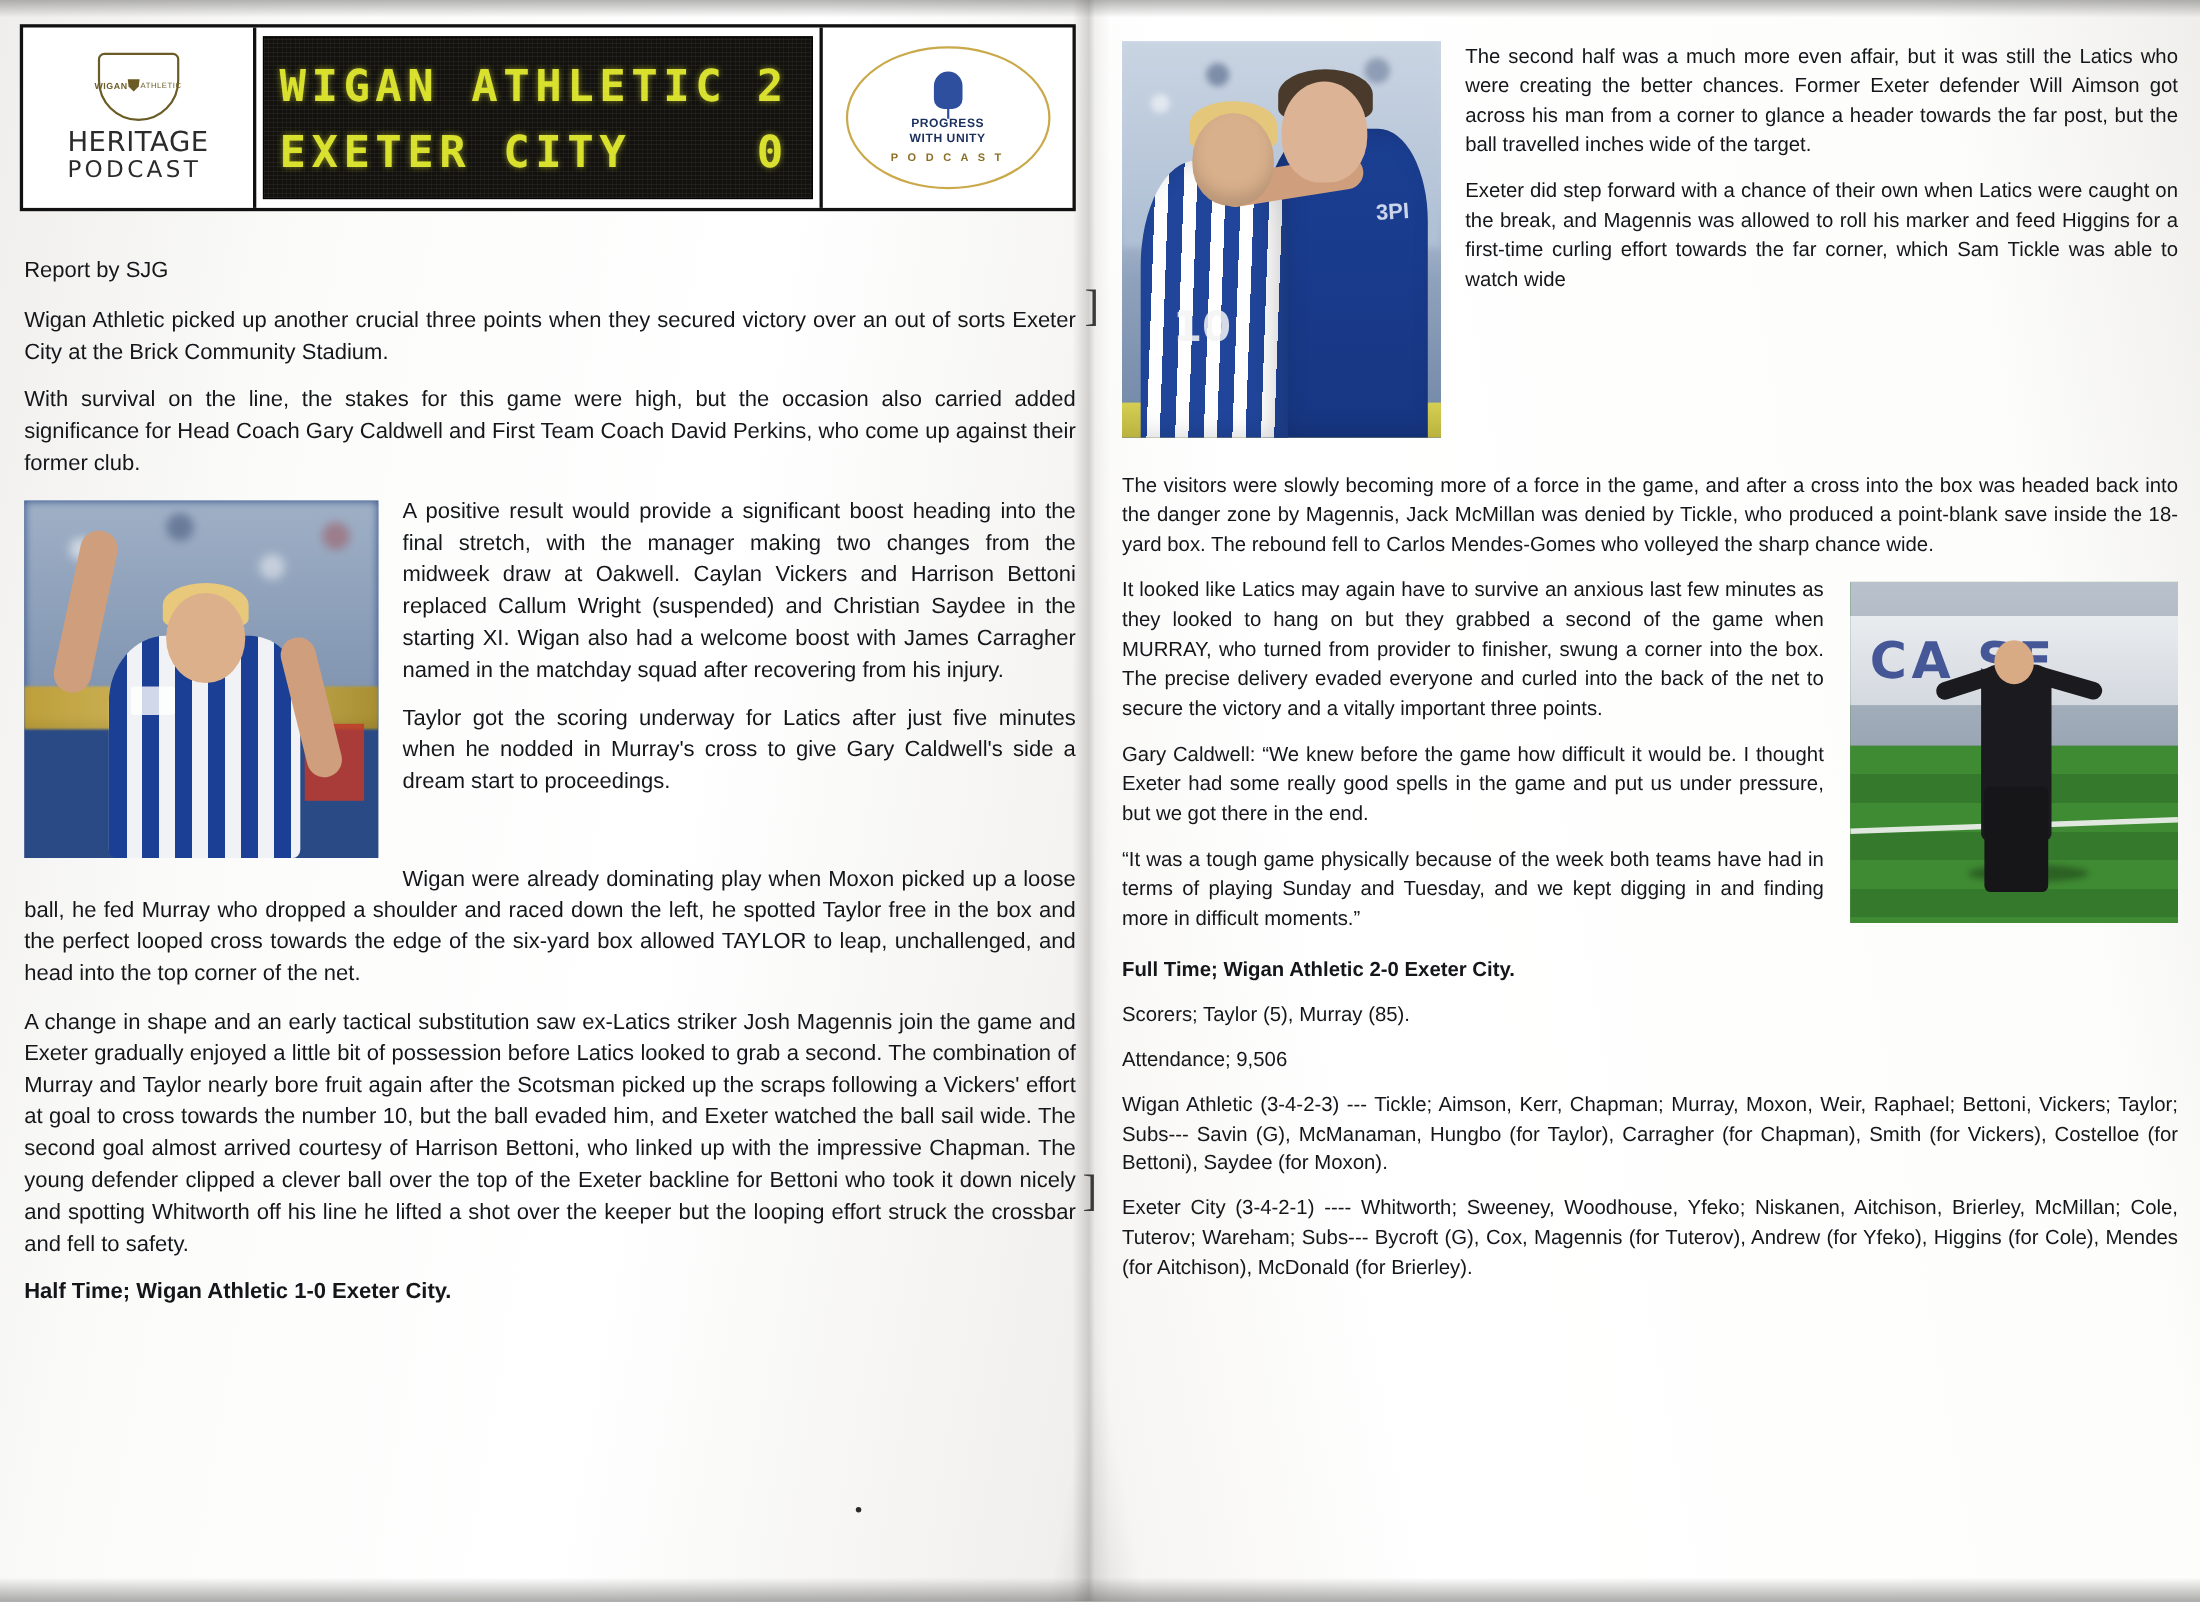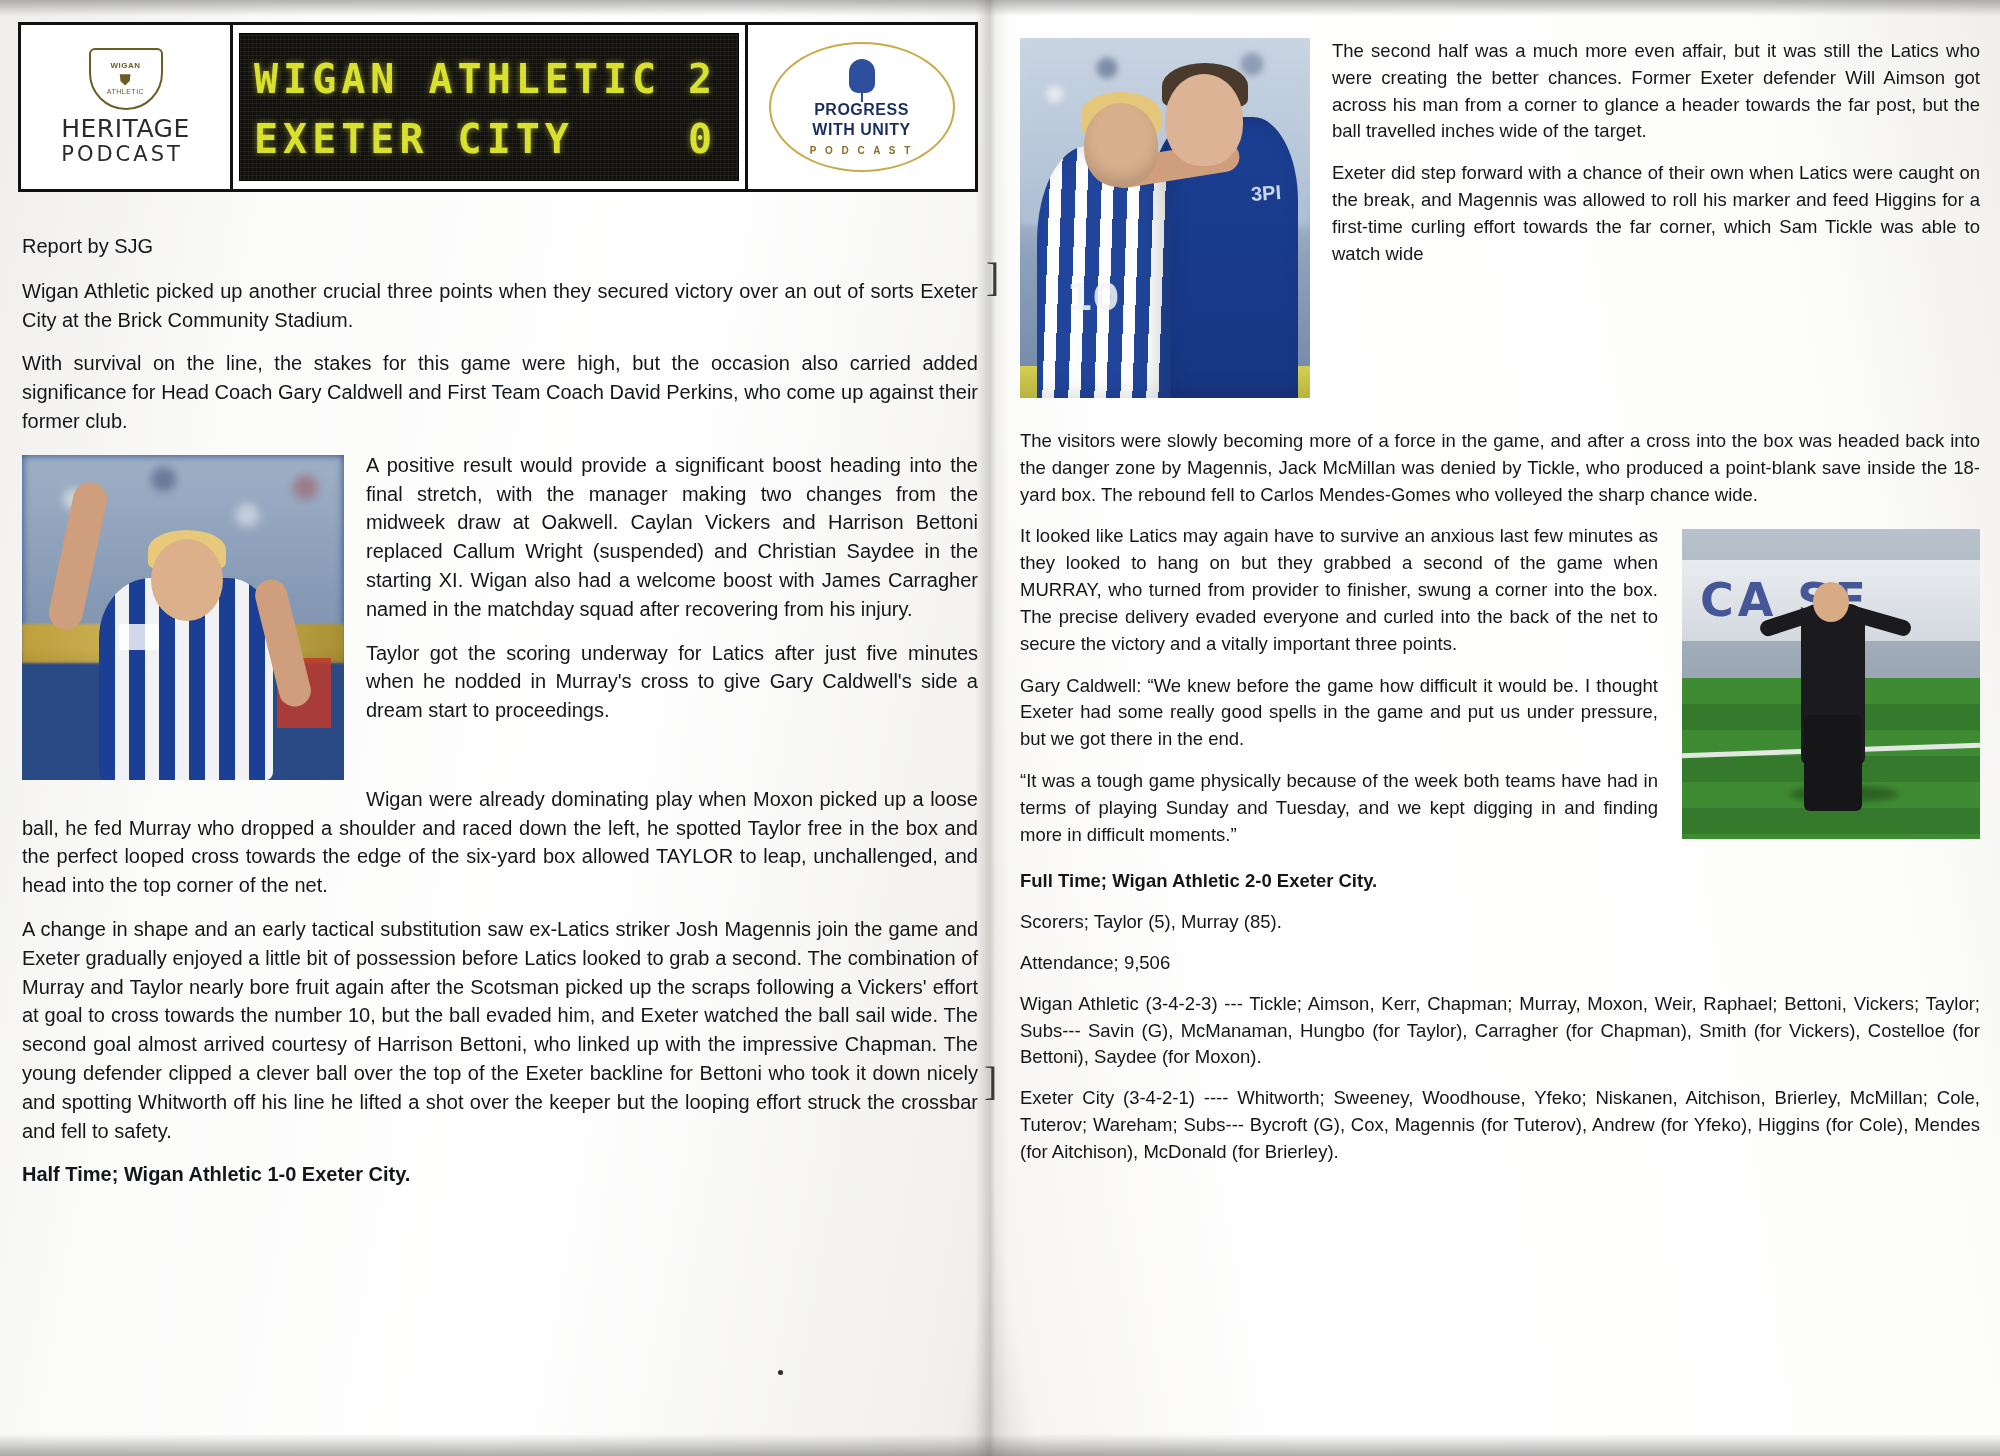--- a/index.html
+++ b/index.html
@@ -65,21 +65,21 @@
     display: flex;
     flex-direction: column;
     align-items: center;
     justify-content: center;
     padding: 6px 4px;
   }
   .crest {
     width: 74px; height: 62px;
     border: 2px solid #6a5c24;
     border-radius: 6px 6px 38px 38px;
-    display: flex; flex-direction: column;
+    display: flex; flex-direction: row;
     align-items: center; justify-content: center;
     color: #6a5c24;
     font-size: 8px;
     letter-spacing: .5px;
     line-height: 1.05;
     text-align: center;
     margin-bottom: 5px;
   }
   .crest .crest-top { font-weight: bold; font-size: 8px; }
   .crest .crest-mid { font-size: 15px; line-height: 1; margin: 1px 0; }
@@ -155,21 +155,21 @@
     border-radius: 13px 13px 9px 9px;
     position: relative;
     margin-bottom: 7px;
   }
   .mic::after {
     content: "";
     position: absolute;
     left: 50%; bottom: -9px; transform: translateX(-50%);
     width: 2px; height: 9px; background: #2d4f9e;
   }
-  .pw-oval .t1 { font-size: 16px; font-weight: bold; letter-spacing: .5px; line-height: 1.25; }
+  .pw-oval .t1 { font-size: 11px; font-weight: bold; letter-spacing: .5px; line-height: 1.25; }
   .pw-oval .t2 { font-size: 10px; font-weight: bold; letter-spacing: 3px; color: #8b6f25; margin-top: 5px; }
 
   
   .col {
     position: absolute;
     font-family: "Liberation Sans", sans-serif;
     color: #14161a;
   }
   .col p {
     margin: 0 0 15px 0;

